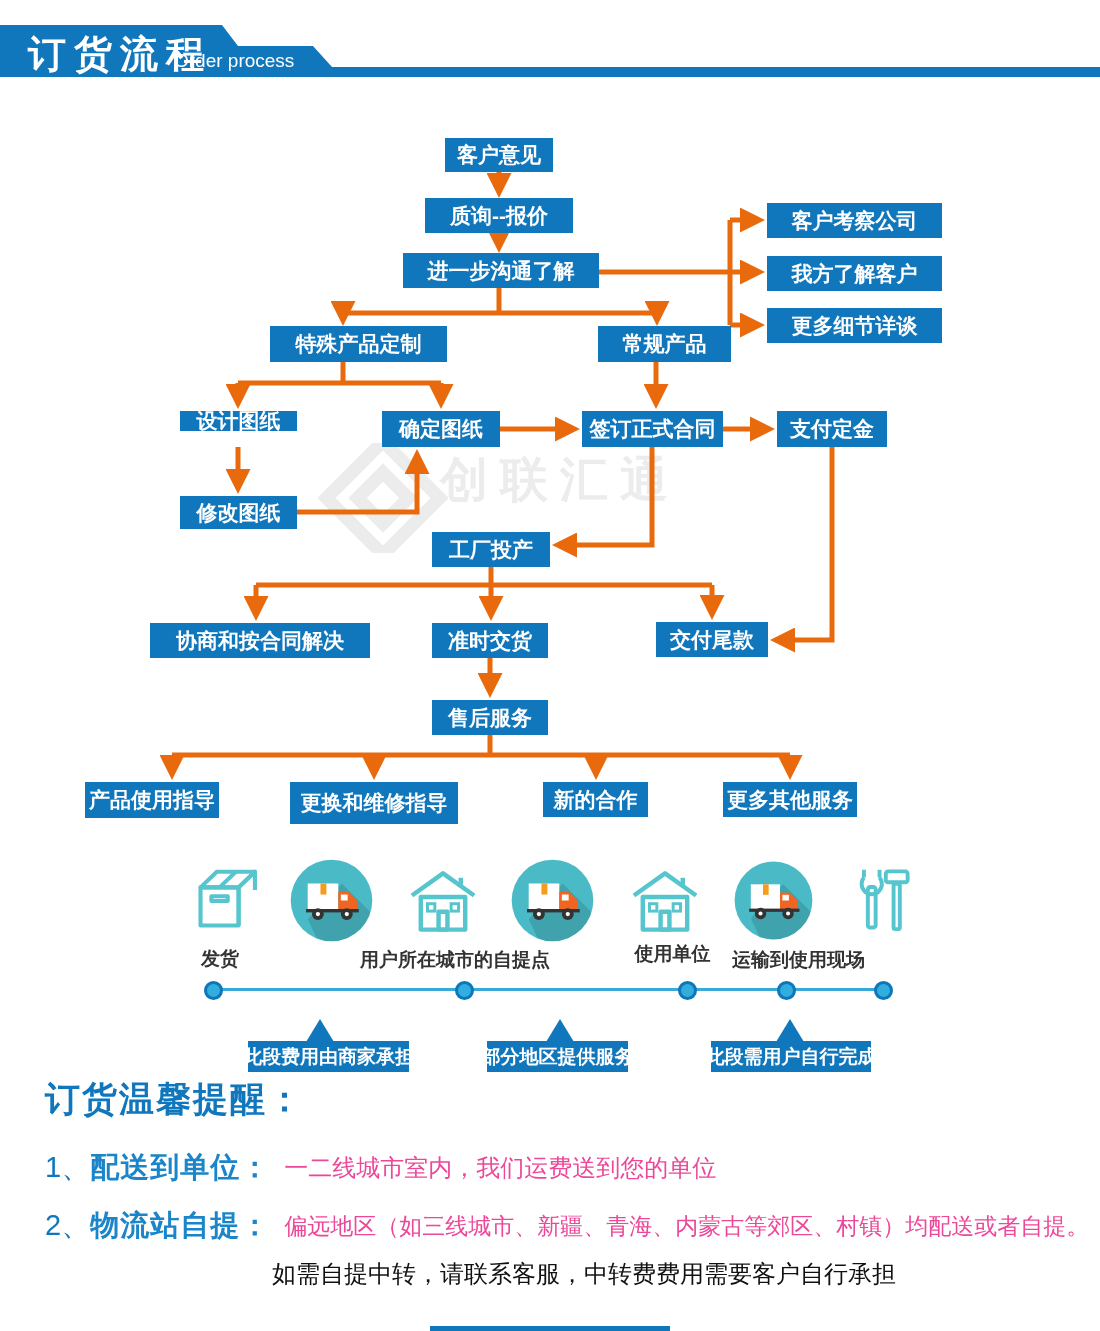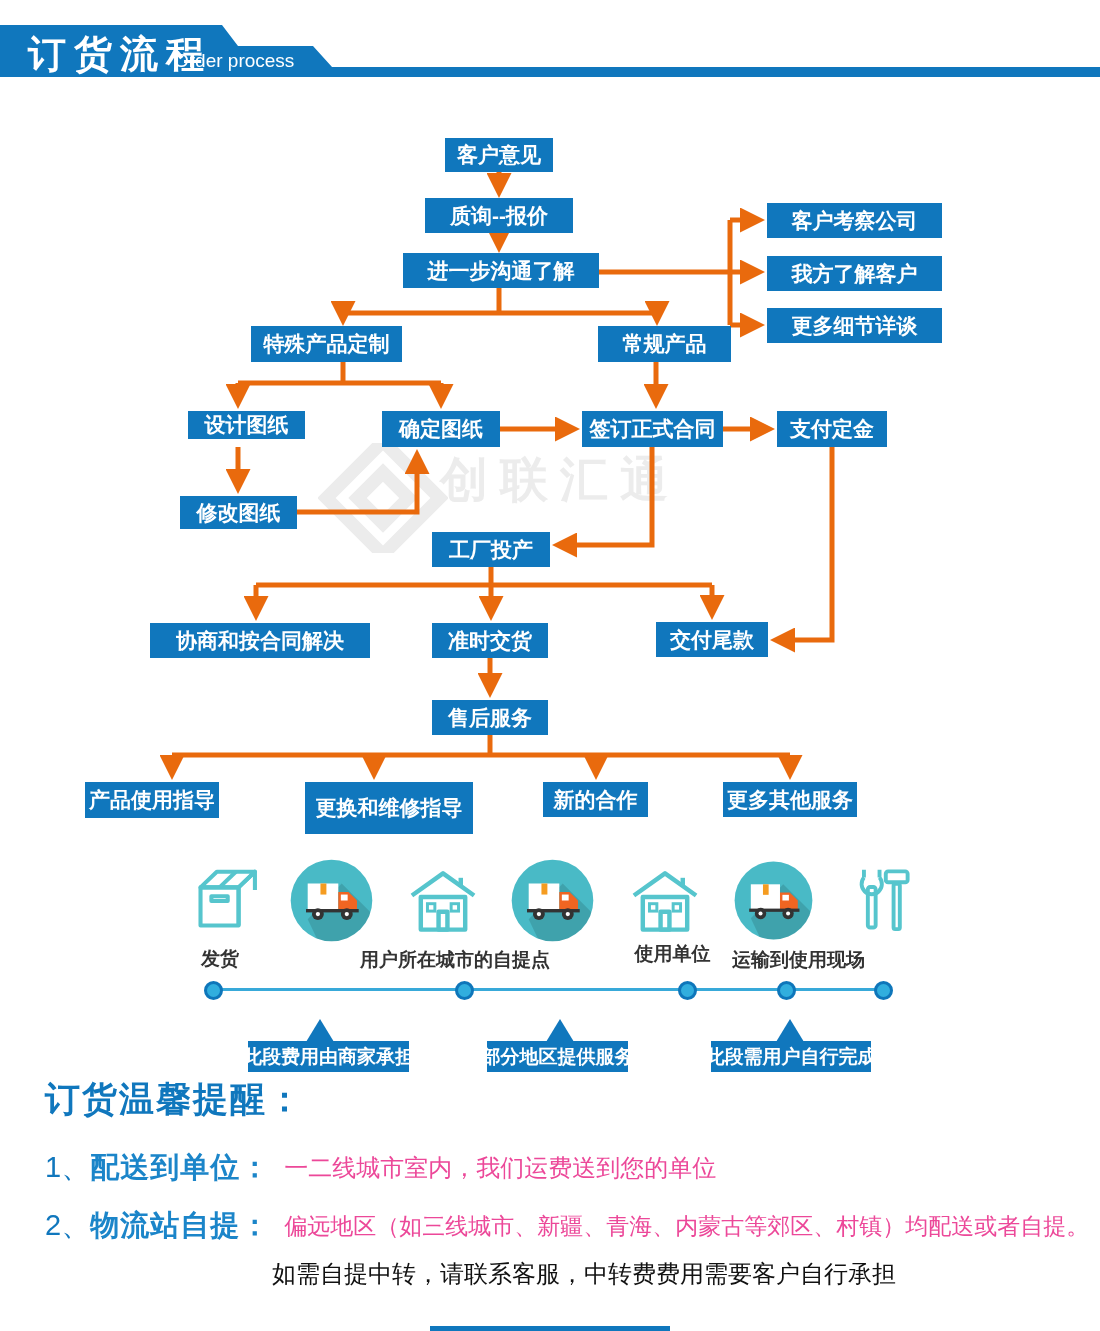--- a/index.html
+++ b/index.html
@@ -102,34 +102,34 @@
       <path d="M790,755 V771" marker-end="url(#ah)"></path>
     </g>
   </svg>
 
   <div class="node" style="left:445px;top:138px;width:108px;height:34px">客户意见</div>
   <div class="node" style="left:425px;top:198px;width:148px;height:35px">质询--报价</div>
   <div class="node" style="left:403px;top:253px;width:196px;height:35px">进一步沟通了解</div>
   <div class="node" style="left:767px;top:203px;width:175px;height:35px">客户考察公司</div>
   <div class="node" style="left:767px;top:256px;width:175px;height:35px">我方了解客户</div>
   <div class="node" style="left:767px;top:308px;width:175px;height:35px">更多细节详谈</div>
-  <div class="node" style="left:251px;top:326px;width:151px;height:36px">特殊产品定制</div>
+  <div class="node" style="left:270px;top:326px;width:177px;height:36px">特殊产品定制</div>
   <div class="node" style="left:598px;top:326px;width:133px;height:36px">常规产品</div>
-  <div class="node" style="left:188px;top:411px;width:117px;height:28px">设计图纸</div>
+  <div class="node" style="left:180px;top:411px;width:117px;height:20px">设计图纸</div>
   <div class="node" style="left:382px;top:411px;width:118px;height:36px">确定图纸</div>
   <div class="node" style="left:582px;top:411px;width:141px;height:36px">签订正式合同</div>
   <div class="node" style="left:777px;top:411px;width:110px;height:36px">支付定金</div>
   <div class="node" style="left:180px;top:496px;width:117px;height:33px">修改图纸</div>
   <div class="node" style="left:432px;top:532px;width:118px;height:35px">工厂投产</div>
   <div class="node" style="left:150px;top:623px;width:220px;height:35px">协商和按合同解决</div>
   <div class="node" style="left:432px;top:623px;width:116px;height:35px">准时交货</div>
   <div class="node" style="left:656px;top:622px;width:112px;height:35px">交付尾款</div>
   <div class="node" style="left:432px;top:700px;width:116px;height:35px">售后服务</div>
   <div class="node" style="left:85px;top:782px;width:134px;height:36px">产品使用指导</div>
-  <div class="node" style="left:305px;top:782px;width:168px;height:52px">更换和维修指导</div>
+  <div class="node" style="left:290px;top:782px;width:168px;height:42px">更换和维修指导</div>
   <div class="node" style="left:543px;top:782px;width:105px;height:35px">新的合作</div>
   <div class="node" style="left:723px;top:782px;width:134px;height:35px">更多其他服务</div>
 
   <svg class="icon" style="left:191px;top:862px;" width="68" height="78" viewBox="0 0 100 112">
     <g fill="none" stroke="#56c5cd" stroke-width="6" stroke-linejoin="round">
       <rect x="14" y="36" width="56" height="56"></rect>
       <polygon points="14,36 38,13 94,13 70,36"></polygon>
       <polyline points="70,92 70,36 94,13 94,40"></polyline>
       <line x1="66" y1="13" x2="42" y2="36"></line>
       <rect x="30" y="49" width="24" height="7"></rect>

